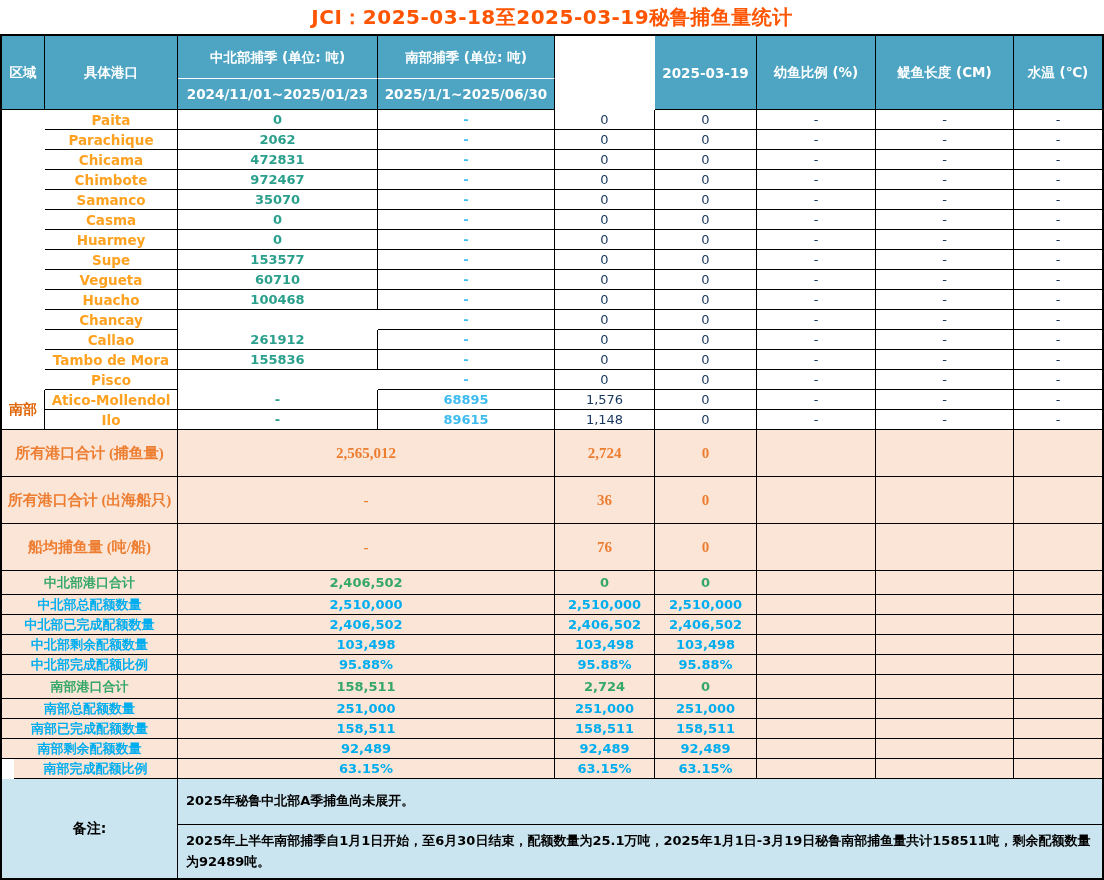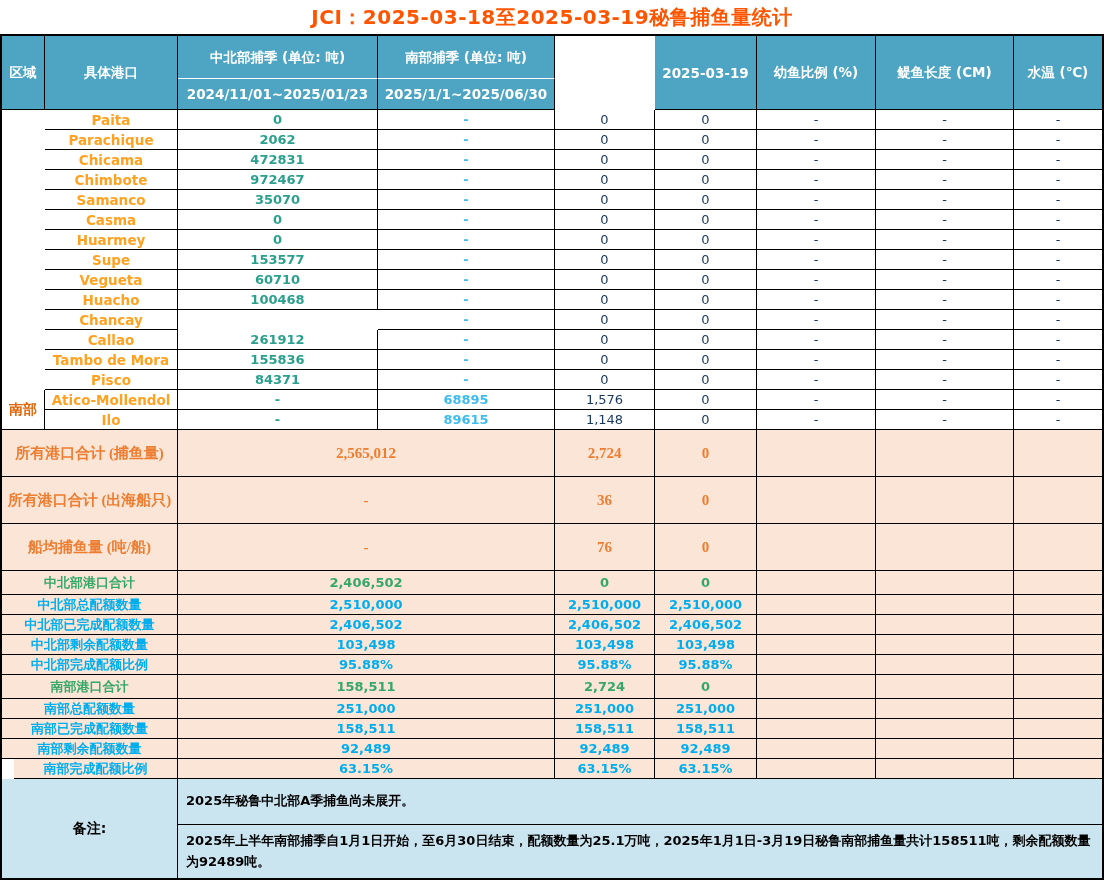--- a/index.html
+++ b/index.html
@@ -158,21 +158,20 @@
     <div class="cell navy no-br" style="grid-area: 14 / 9;">-</div>
     <div class="cell port" style="grid-area: 15 / 2;">Tambo de Mora</div>
     <div class="cell nc" style="grid-area: 15 / 3;">155836</div>
     <div class="cell sv" style="grid-area: 15 / 4;">-</div>
     <div class="cell navy" style="grid-area: 15 / 5;">0</div>
     <div class="cell navy" style="grid-area: 15 / 6;">0</div>
     <div class="cell navy" style="grid-area: 15 / 7;">-</div>
     <div class="cell navy" style="grid-area: 15 / 8;">-</div>
     <div class="cell navy no-br" style="grid-area: 15 / 9;">-</div>
     <div class="cell port" style="grid-area: 16 / 2;">Pisco</div>
-    <div class="cell nc" style="grid-area: 16 / 3;">84371</div>
     <div class="cell sv" style="grid-area: 16 / 4;">-</div>
     <div class="cell navy" style="grid-area: 16 / 5;">0</div>
     <div class="cell navy" style="grid-area: 16 / 6;">0</div>
     <div class="cell navy" style="grid-area: 16 / 7;">-</div>
     <div class="cell navy" style="grid-area: 16 / 8;">-</div>
     <div class="cell navy no-br" style="grid-area: 16 / 9;">-</div>
     <div class="cell region" style="grid-area: 17 / 1 / span 2;">南部</div>
     <div class="cell port" style="grid-area: 17 / 2;">Atico-Mollendol</div>
     <div class="cell nc" style="grid-area: 17 / 3;">-</div>
     <div class="cell sv" style="grid-area: 17 / 4;">68895</div>

